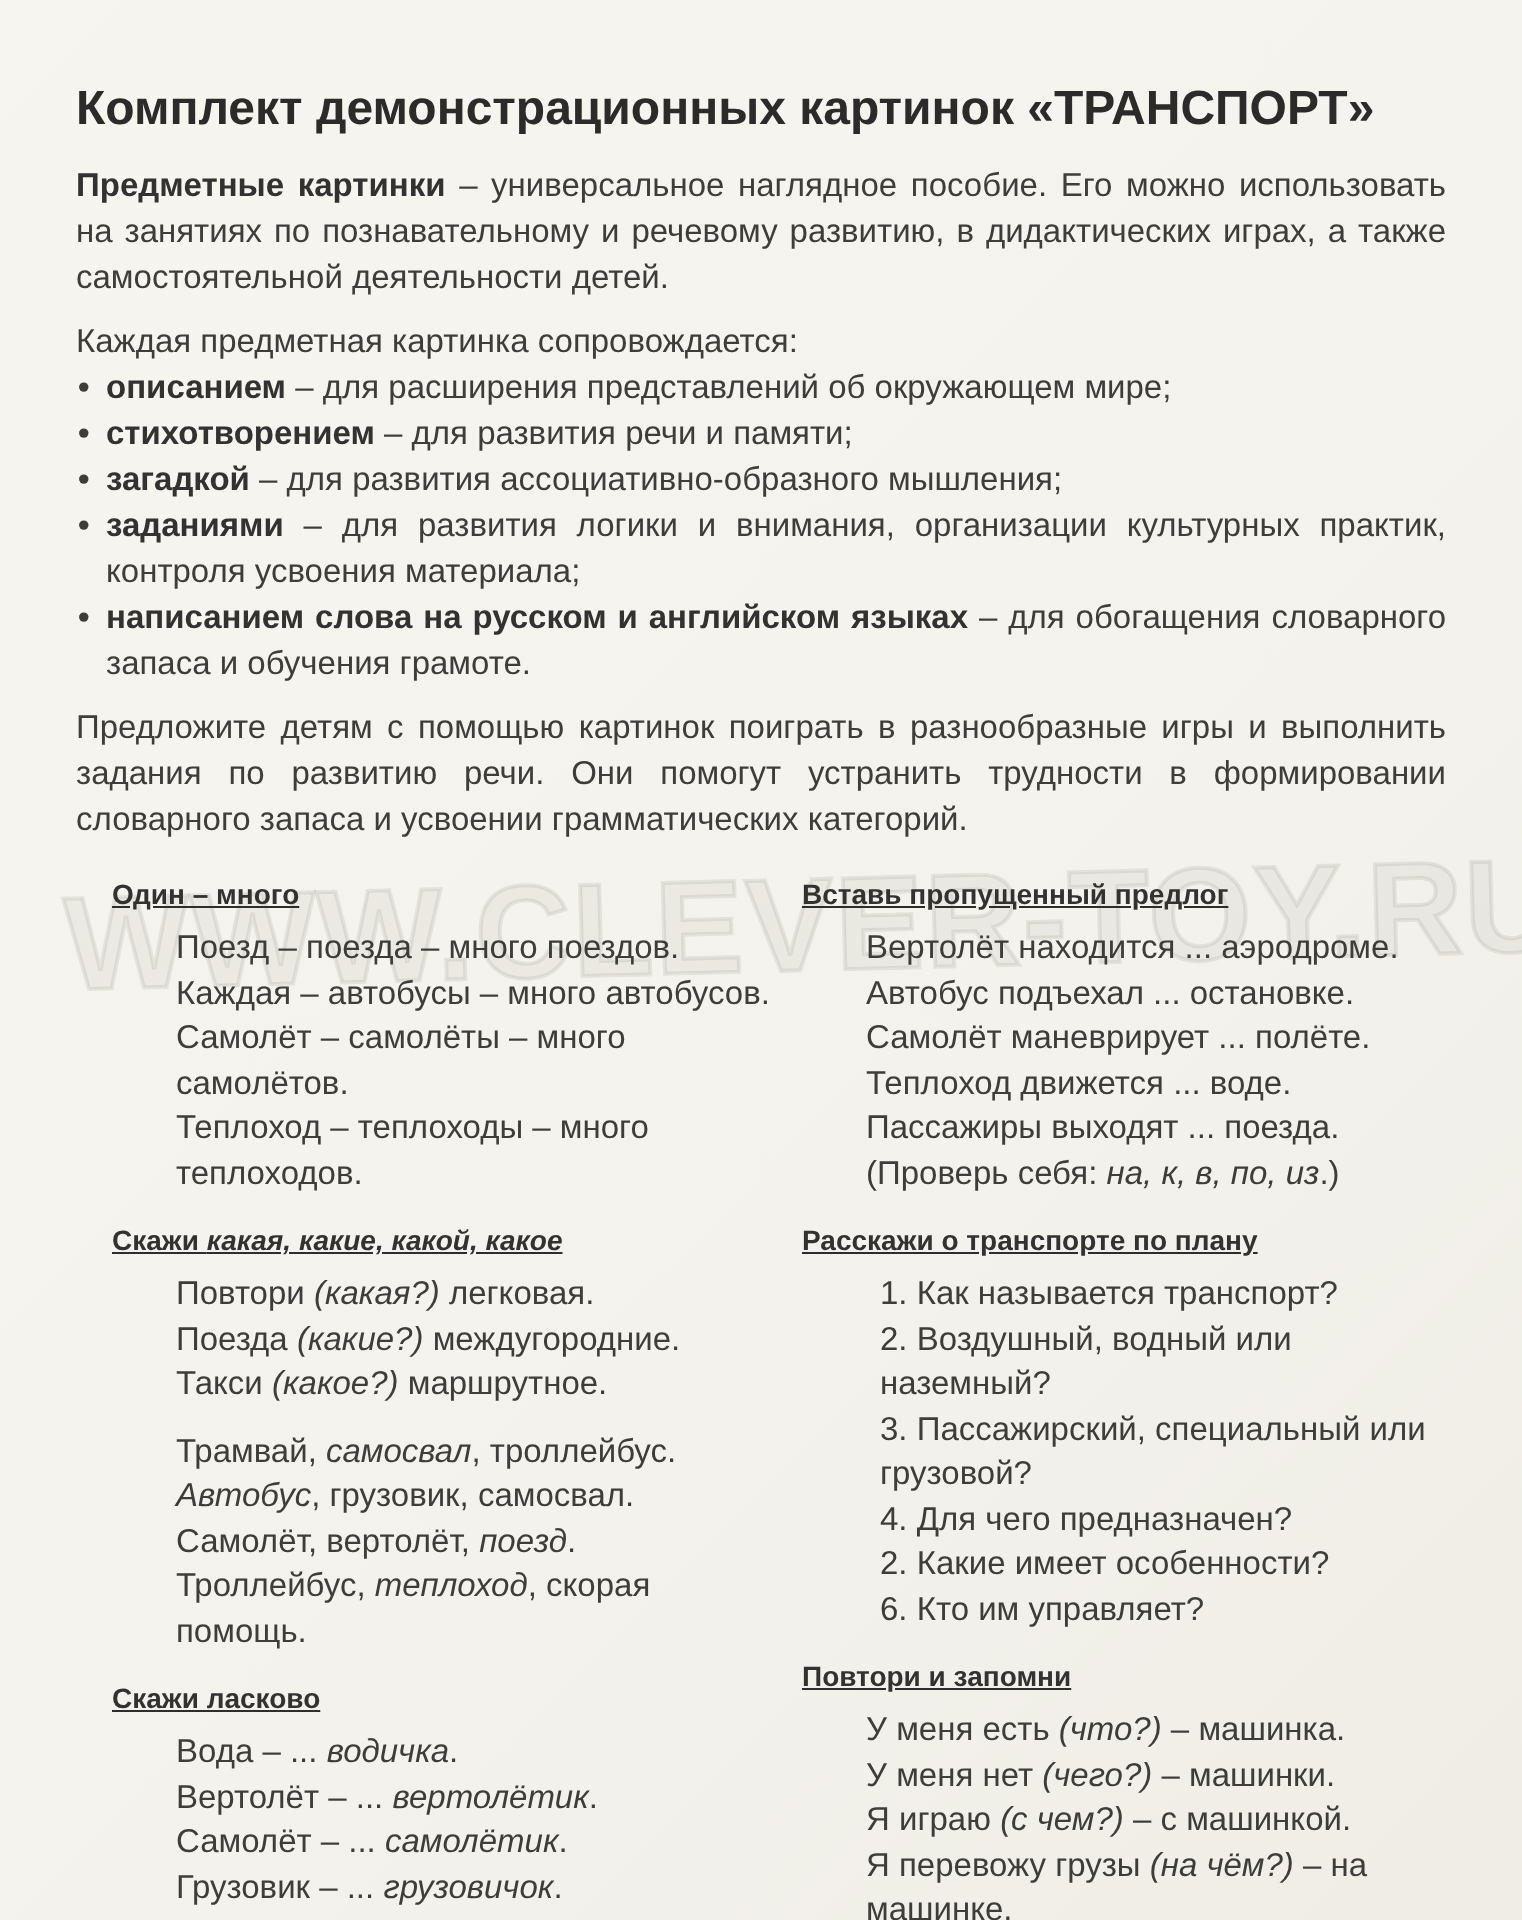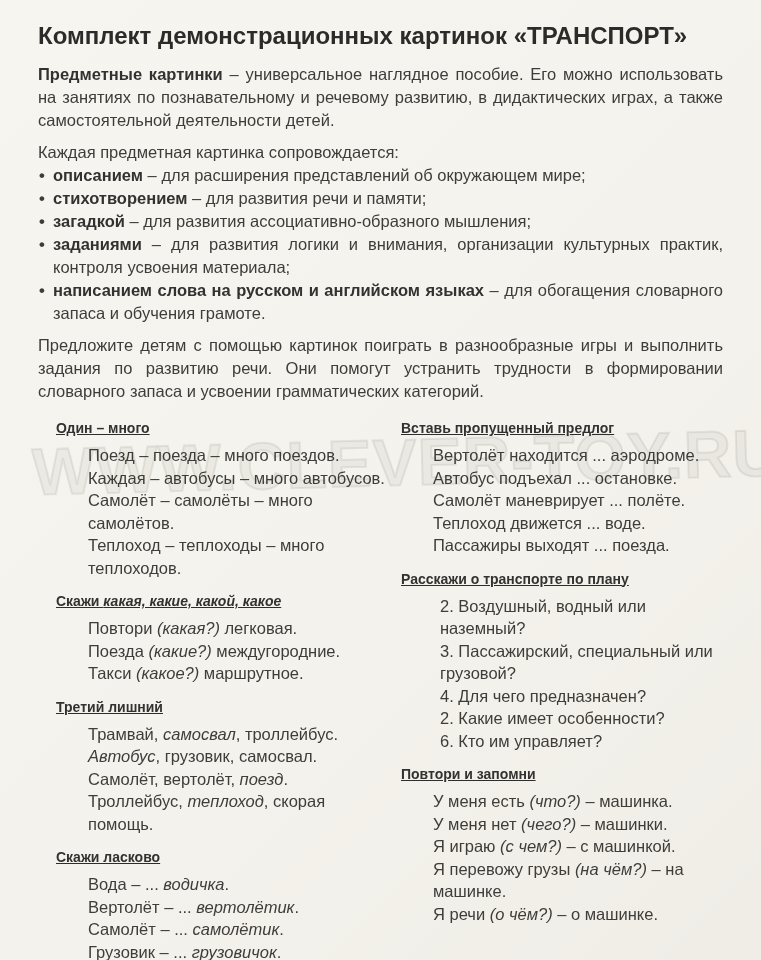--- a/index.html
+++ b/index.html
@@ -7,21 +7,21 @@
     width:761px;height:960px;
     background:#f5f3ed;
     font-family:"Liberation Sans", sans-serif;
     color:#3e3d3a;
     overflow:hidden;
   }
   .page{
     position:relative;
     width:761px;height:960px;
     box-sizing:border-box;
-    padding:22px 38px 0 38px;
+    padding:41px 38px 0 38px;
     background:linear-gradient(135deg,#f7f5f0 0%,#f4f2ec 60%,#efede6 100%);
     overflow:hidden;
   }
   h1.title{
     margin:0 0 13px 0;
     font-size:24px;
     line-height:28px;
     font-weight:bold;
     color:#2c2b29;
     letter-spacing:0;
@@ -104,21 +104,20 @@
           <div class="line"><span class="s-n">Самолёт – самолёты – много самолётов.</span></div>
           <div class="line"><span class="s-n">Теплоход – теплоходы – много теплоходов.</span></div>
         </div>
         <div class="section">
           <h3><span class="s-b">Скажи </span><span class="s-bi">какая, какие, какой, какое</span></h3>
           <div class="line"><span class="s-n">Повтори </span><span class="s-i">(какая?)</span><span class="s-n"> легковая.</span></div>
           <div class="line"><span class="s-n">Поезда </span><span class="s-i">(какие?)</span><span class="s-n"> междугородние.</span></div>
           <div class="line"><span class="s-n">Такси </span><span class="s-i">(какое?)</span><span class="s-n"> маршрутное.</span></div>
         </div>
         <div class="section">
-          <h3><span class="s-b">Третий лишний</span></h3>
           <div class="line"><span class="s-n">Трамвай, </span><span class="s-i">самосвал</span><span class="s-n">, троллейбус.</span></div>
           <div class="line"><span class="s-i">Автобус</span><span class="s-n">, грузовик, самосвал.</span></div>
           <div class="line"><span class="s-n">Самолёт, вертолёт, </span><span class="s-i">поезд</span><span class="s-n">.</span></div>
           <div class="line"><span class="s-n">Троллейбус, </span><span class="s-i">теплоход</span><span class="s-n">, скорая помощь.</span></div>
         </div>
         <div class="section">
           <h3><span class="s-b">Скажи ласково</span></h3>
           <div class="line"><span class="s-n">Вода – ... </span><span class="s-i">водичка</span><span class="s-n">.</span></div>
           <div class="line"><span class="s-n">Вертолёт – ... </span><span class="s-i">вертолётик</span><span class="s-n">.</span></div>
           <div class="line"><span class="s-n">Самолёт – ... </span><span class="s-i">самолётик</span><span class="s-n">.</span></div>
@@ -126,23 +125,25 @@
         </div>
       </div>
     <div class="col col-right" id="col-right">
       <div class="section">
           <h3><span class="s-b">Вставь пропущенный предлог</span></h3>
           <div class="line"><span class="s-n">Вертолёт находится ... аэродроме.</span></div>
           <div class="line"><span class="s-n">Автобус подъехал ... остановке.</span></div>
           <div class="line"><span class="s-n">Самолёт маневрирует ... полёте.</span></div>
           <div class="line"><span class="s-n">Теплоход движется ... воде.</span></div>
           <div class="line"><span class="s-n">Пассажиры выходят ... поезда.</span></div>
+          <div class="line"><span class="s-n">(Проверь себя: </span><span class="s-i">на, к, в, по, из</span><span class="s-n">.)</span></div>
         </div>
         <div class="section">
           <h3><span class="s-b">Расскажи о транспорте по плану</span></h3>
+          <div class="line num"><span class="s-n">1. Как называется транспорт?</span></div>
           <div class="line num"><span class="s-n">2. Воздушный, водный или наземный?</span></div>
           <div class="line num"><span class="s-n">3. Пассажирский, специальный или грузовой?</span></div>
           <div class="line num"><span class="s-n">4. Для чего предназначен?</span></div>
           <div class="line num"><span class="s-n">2. Какие имеет особенности?</span></div>
           <div class="line num"><span class="s-n">6. Кто им управляет?</span></div>
         </div>
         <div class="section">
           <h3><span class="s-b">Повтори и запомни</span></h3>
           <div class="line"><span class="s-n">У меня есть </span><span class="s-i">(что?)</span><span class="s-n"> – машинка.</span></div>
           <div class="line"><span class="s-n">У меня нет </span><span class="s-i">(чего?)</span><span class="s-n"> – машинки.</span></div>

